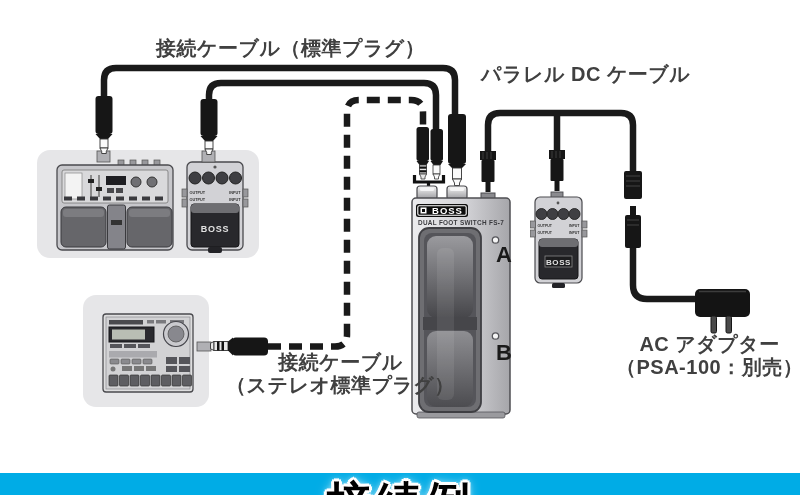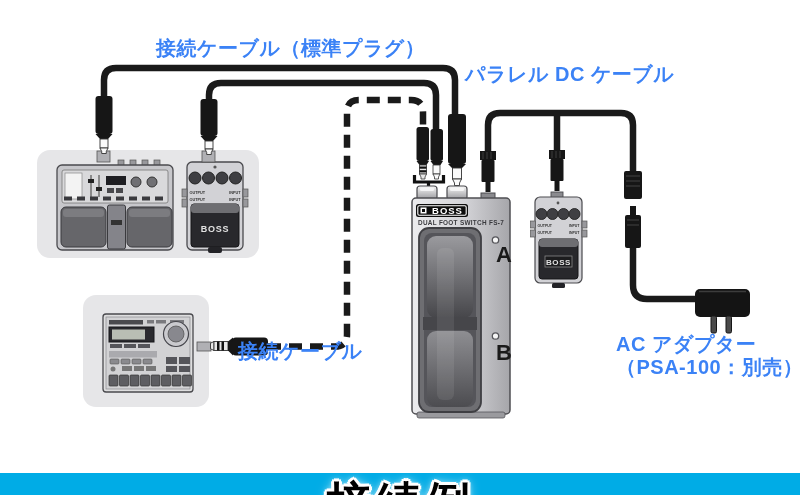--- a/index.html
+++ b/index.html
@@ -1,22 +1,22 @@
 <!DOCTYPE html>
 <html><head>
 <meta charset="utf-8">
 <style>
   html,body{margin:0;padding:0;}
   body{width:800px;height:495px;overflow:hidden;background:#fff;
        font-family:"Liberation Sans","DejaVu Sans",sans-serif;}
   .stage{position:relative;width:800px;height:495px;background:#ffffff;}
   .art{position:absolute;left:0;top:0;}
   .art text{font-family:"Liberation Sans","DejaVu Sans",sans-serif;}
-  .jp-label{position:absolute;color:#3b82f6;font-weight:600;font-size:20px;
-            line-height:26px;letter-spacing:0.5px;white-space:nowrap;}
+  .jp-label{position:absolute;color:#404040;font-weight:600;font-size:20px;
+            line-height:26px;letter-spacing:0.5px;white-space:nowrap;text-align:center;}
   .jp-label.small-lh{line-height:23px;}
   .banner{position:absolute;left:0;top:433px;width:800px;height:62px;
           background:#00ACE6;display:flex;align-items:center;justify-content:center;margin-top:40px;}
   .banner-title{font-size:46px;font-weight:900;color:#000;letter-spacing:3px;
      text-shadow:-2px -2px 0 #fff,2px -2px 0 #fff,-2px 2px 0 #fff,2px 2px 0 #fff,
        0 -3px 0 #fff,0 3px 0 #fff,-3px 0 0 #fff,3px 0 0 #fff,
        0 0 6px #fff,0 0 12px rgba(255,255,255,.95);}
 </style>
 </head>
 <body>
@@ -308,27 +308,28 @@
     <line x1="699" y1="291.5" x2="746" y2="291.5" stroke="#3c3c3c" stroke-width="1.5"></line>
     <g fill="#4a4a4a" stroke="#161616" stroke-width="1">
       <rect x="711" y="316" width="5.5" height="17" rx="1.5"></rect>
       <rect x="726" y="316" width="5.5" height="17" rx="1.5"></rect>
     </g>
   </g>
 </svg>
 
 <div class="jp-label" style="left:156px;top:35px;">接続ケーブル（標準プラグ）</div>
 
-<div class="jp-label" style="left:465px;top:61px;line-height:27px;">
+<div class="jp-label" style="left:481px;top:61px;line-height:27px;">
   <div>パラレル DC ケーブル</div>
 </div>
 
 
-<div class="jp-label small-lh" style="left:226px;top:340px;margin-left:12px;">
+<div class="jp-label small-lh" style="left:226px;top:351px;">
   <div>接続ケーブル</div>
+  <div>（ステレオ標準プラグ）</div>
 </div>
 
 <div class="jp-label small-lh" style="left:616px;top:333px;">
   <div>AC アダプター</div>
   <div>（PSA-100：別売）</div>
 </div>
 
 <div class="banner">
   <span class="banner-title">接続例</span>
 </div>

